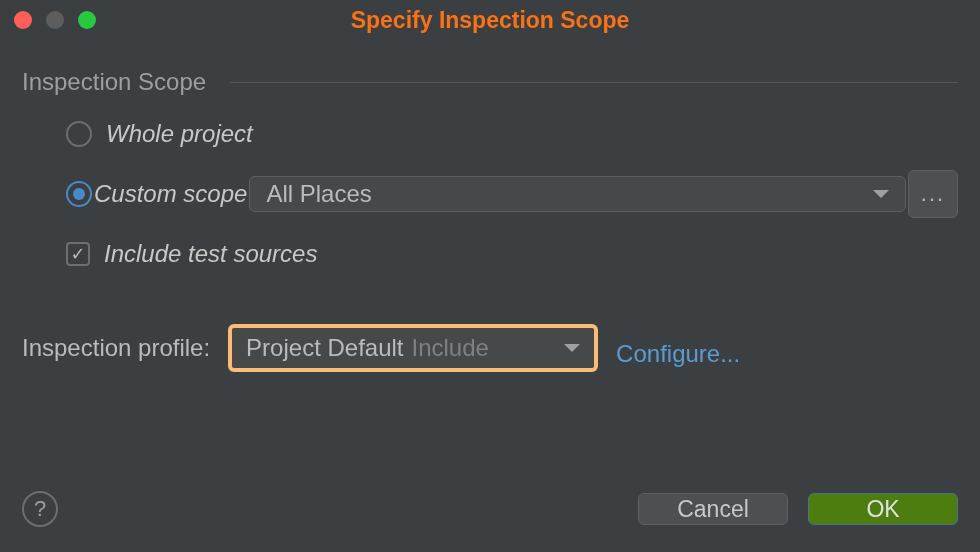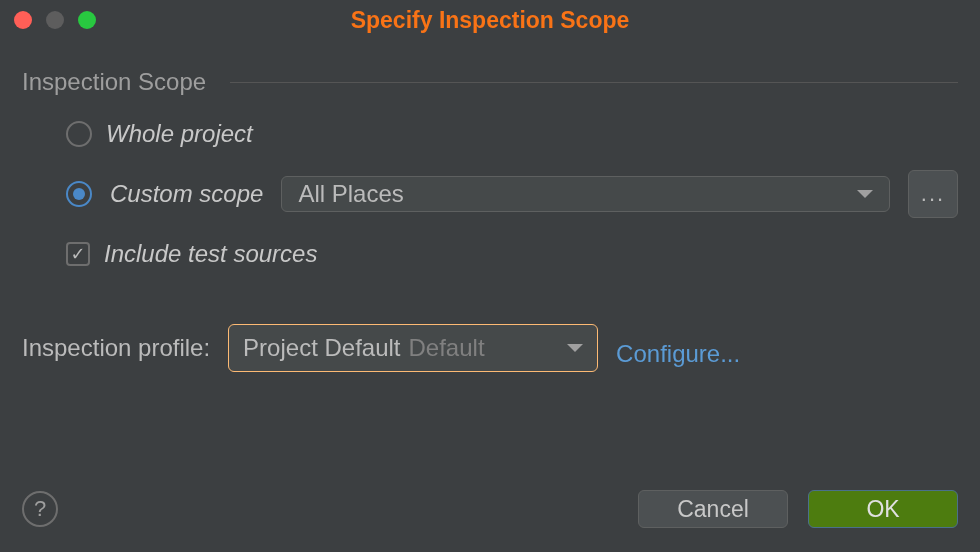--- a/index.html
+++ b/index.html
@@ -108,21 +108,21 @@
     }
     .checkbox.checked::after {
       content: "✓";
       color: #bbbbbb;
       font-size: 18px;
       line-height: 1;
     }
     .scope-row {
       display: flex;
       align-items: center;
-      gap: 18px;
+      gap: 2px;
       margin-bottom: 22px;
     }
     .scope-select {
       flex: 1;
       height: 36px;
       background: #45494a;
       border: 1px solid #5e6060;
       border-radius: 6px;
       display: flex;
       align-items: center;
@@ -155,21 +155,21 @@
       display: flex;
       align-items: center;
       gap: 18px;
       margin-top: 56px;
       font-size: 24px;
       color: #bbbbbb;
     }
     .profile-select {
       height: 48px;
       background: #45494a;
-      border: 1px solid #fdba74;
+      border: 4px solid #fdba74;
       border-radius: 6px;
       display: flex;
       align-items: center;
       padding: 0 14px;
       gap: 10px;
       justify-content: space-between;
       min-width: 370px;
     }
     .profile-select .secondary {
       color: #808080;
@@ -199,21 +199,21 @@
       align-items: center;
       justify-content: center;
       color: #9e9e9e;
       font-size: 22px;
     }
     .footer-buttons {
       display: flex;
       gap: 20px;
     }
     .btn {
-      height: 38px;
+      height: 32px;
       min-width: 150px;
       border-radius: 6px;
       display: flex;
       align-items: center;
       justify-content: center;
       font-size: 23px;
     }
     .btn-cancel {
       background: #4c5052;
       border: 1px solid #5e6060;
@@ -273,21 +273,21 @@
       <span class="radio-label">Include test sources</span>
     </div>
 
   </div>
 
   <div class="profile-row">
     <span>Inspection profile:</span>
     <div class="profile-select">
       <div class="profile-select-inner">
         <span>Project Default</span>
-        <span class="secondary">Default</span>
+        <span class="secondary">Include</span>
       </div>
       <div class="chevron-down"></div>
     </div>
     <span class="configure-link">Configure...</span>
   </div>
 
 </div>
 
 <div class="footer">
   <div class="help-button">

